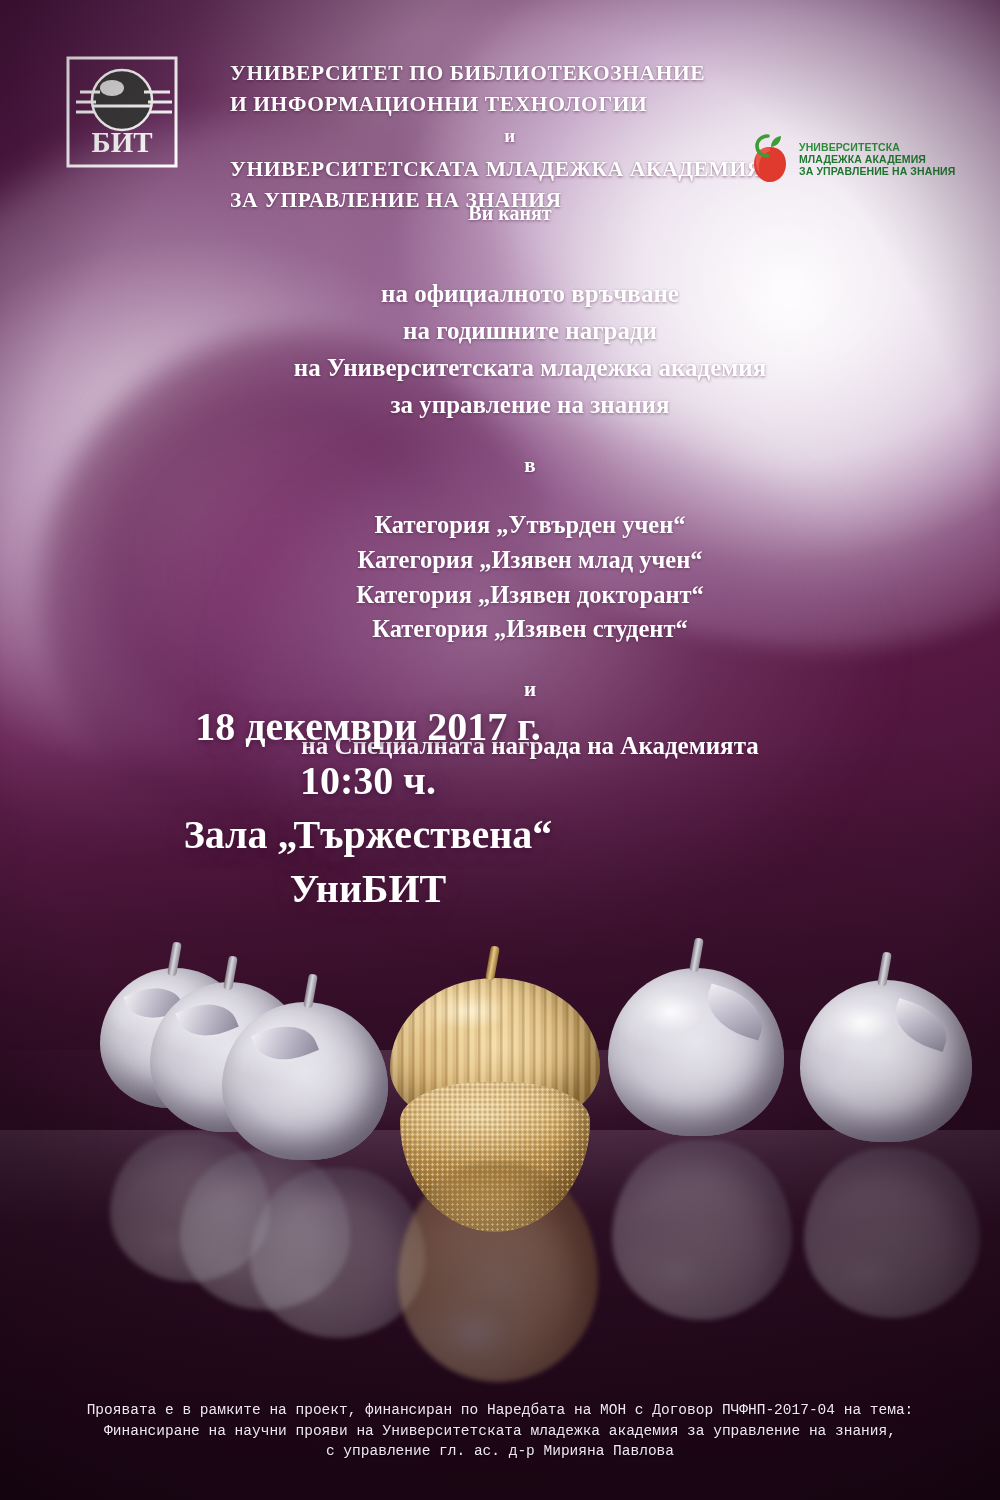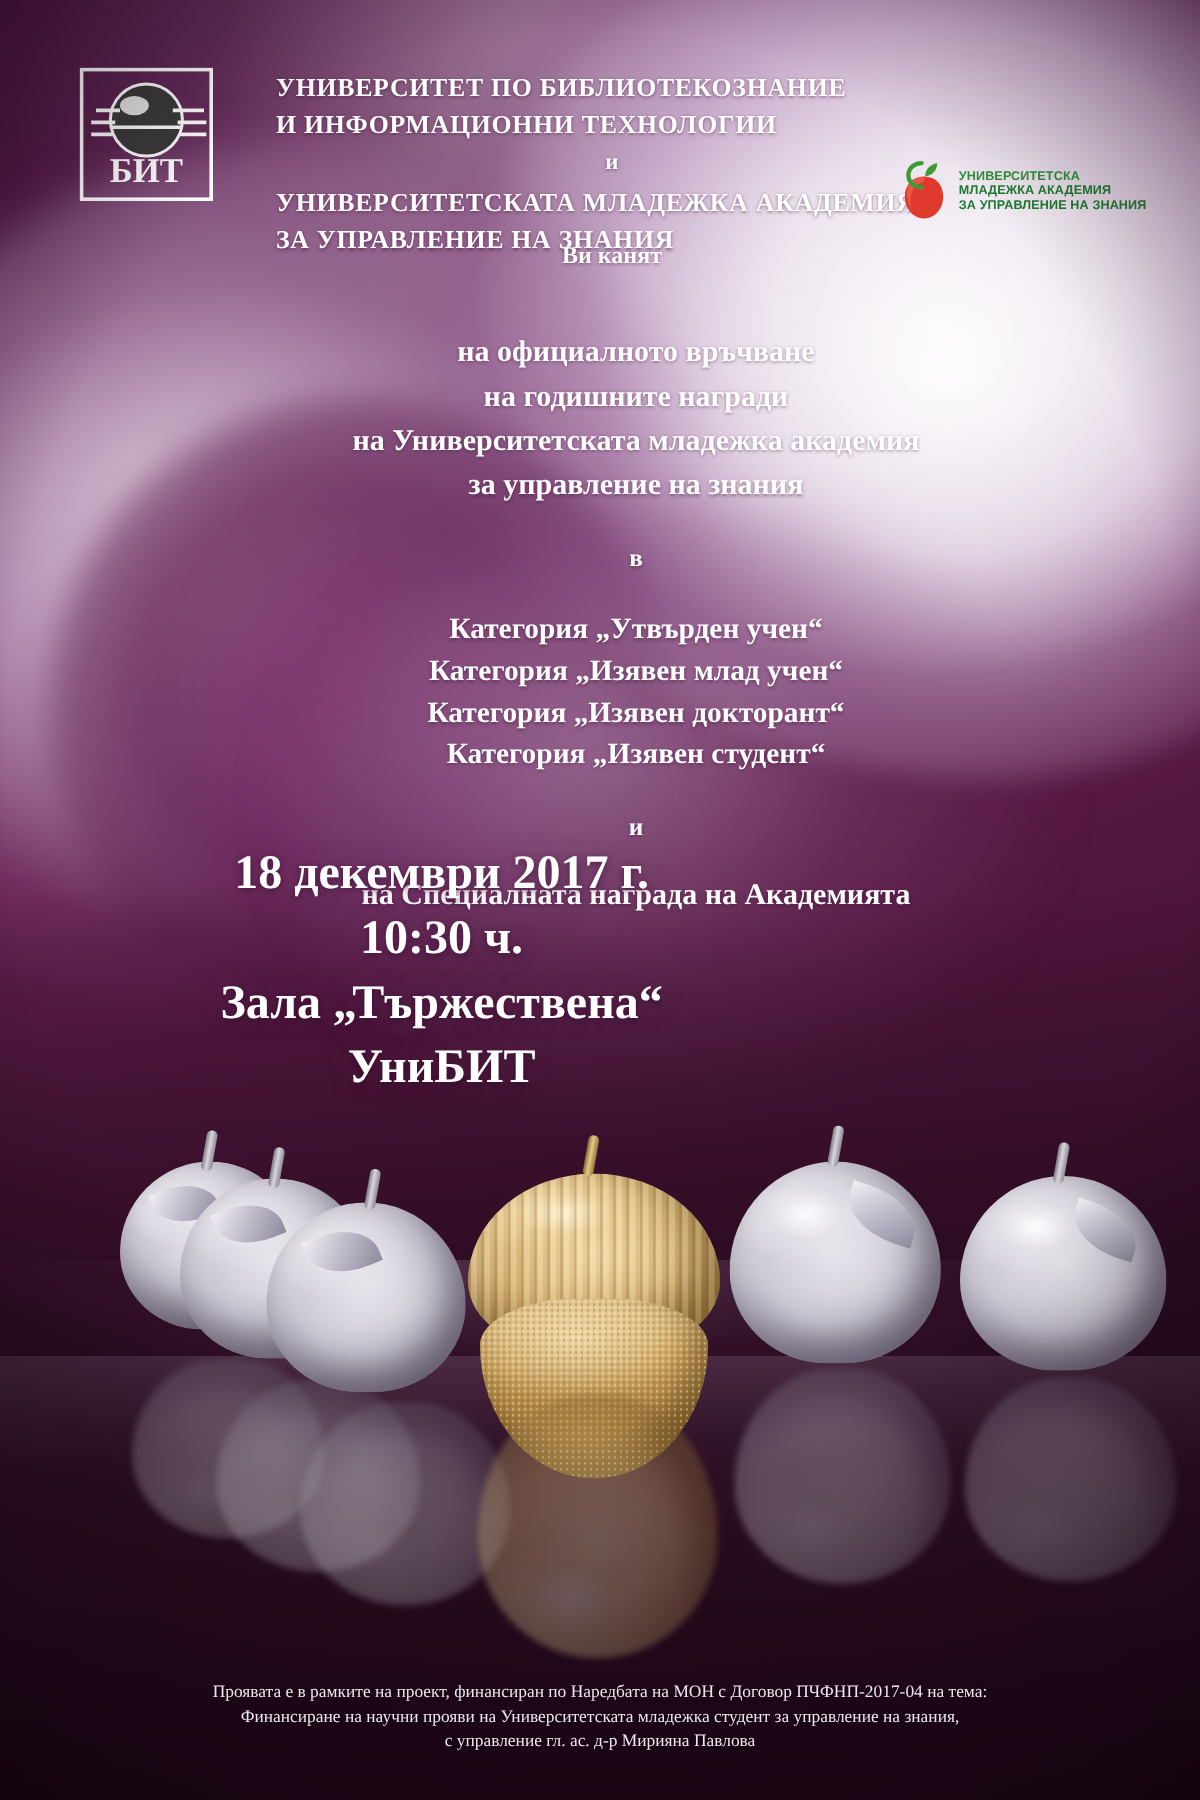--- a/index.html
+++ b/index.html
@@ -283,21 +283,21 @@
     left: 0; right: 0; top: 230px; height: 420px;
     background: linear-gradient(180deg, rgba(180,150,180,0.20) 0%, rgba(90,45,80,0.18) 22%, rgba(40,10,32,0.55) 60%, rgba(26,5,19,0.9) 100%);
   }
 
   
   .footer {
     position: absolute;
     left: 80px; right: 80px;
     bottom: 38px;
     text-align: center;
-    font-family: Liberation Serif, serif;
+    font-family: Liberation Mono, monospace;
     font-size: 14.5px;
     line-height: 1.42;
     color: #f0e6f0;
     text-shadow: 0 1px 2px rgba(0,0,0,0.65);
   }
 </style>
 </head>
 <body>
 
 <div id="poster">
@@ -420,17 +420,17 @@
     <div class="reflection silver" style="left:250px; top:268px; width:175px; height:170px;"></div>
     <div class="reflection gold" style="left:398px; top:262px; width:200px; height:220px; opacity:0.38;"></div>
     <div class="reflection silver" style="left:612px; top:240px; width:180px; height:180px;"></div>
     <div class="reflection silver" style="left:804px; top:248px; width:176px; height:170px;"></div>
   </div>
 
   <div class="bg-vignette"></div>
 
   <div class="footer">
     <div>Проявата е в рамките на проект, финансиран по Наредбата на МОН с Договор ПЧФНП-2017-04 на тема:</div>
-    <div>Финансиране на научни прояви на Университетската младежка студент за управление на знания,</div>
+    <div>Финансиране на научни прояви на Университетската младежка академия за управление на знания,</div>
     <div>с управление гл. ас. д-р Мирияна Павлова</div>
   </div>
 
 </div>
 
 </body></html>

